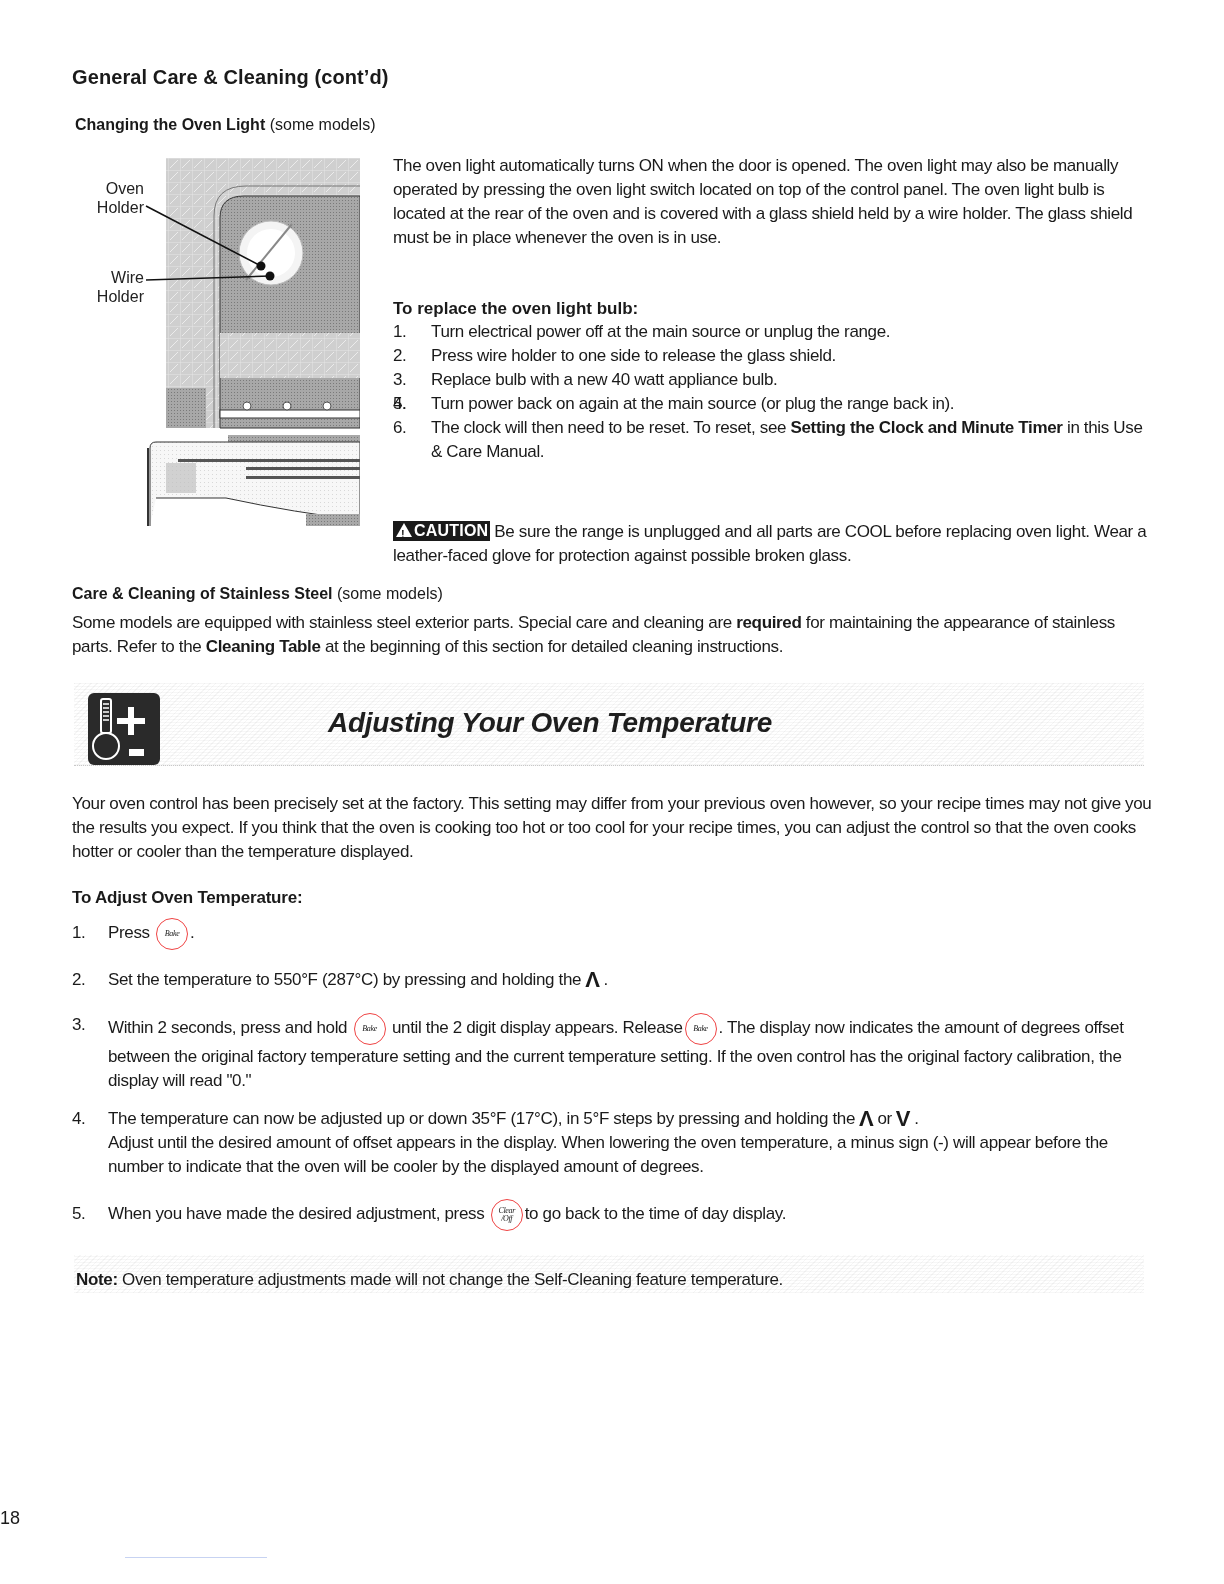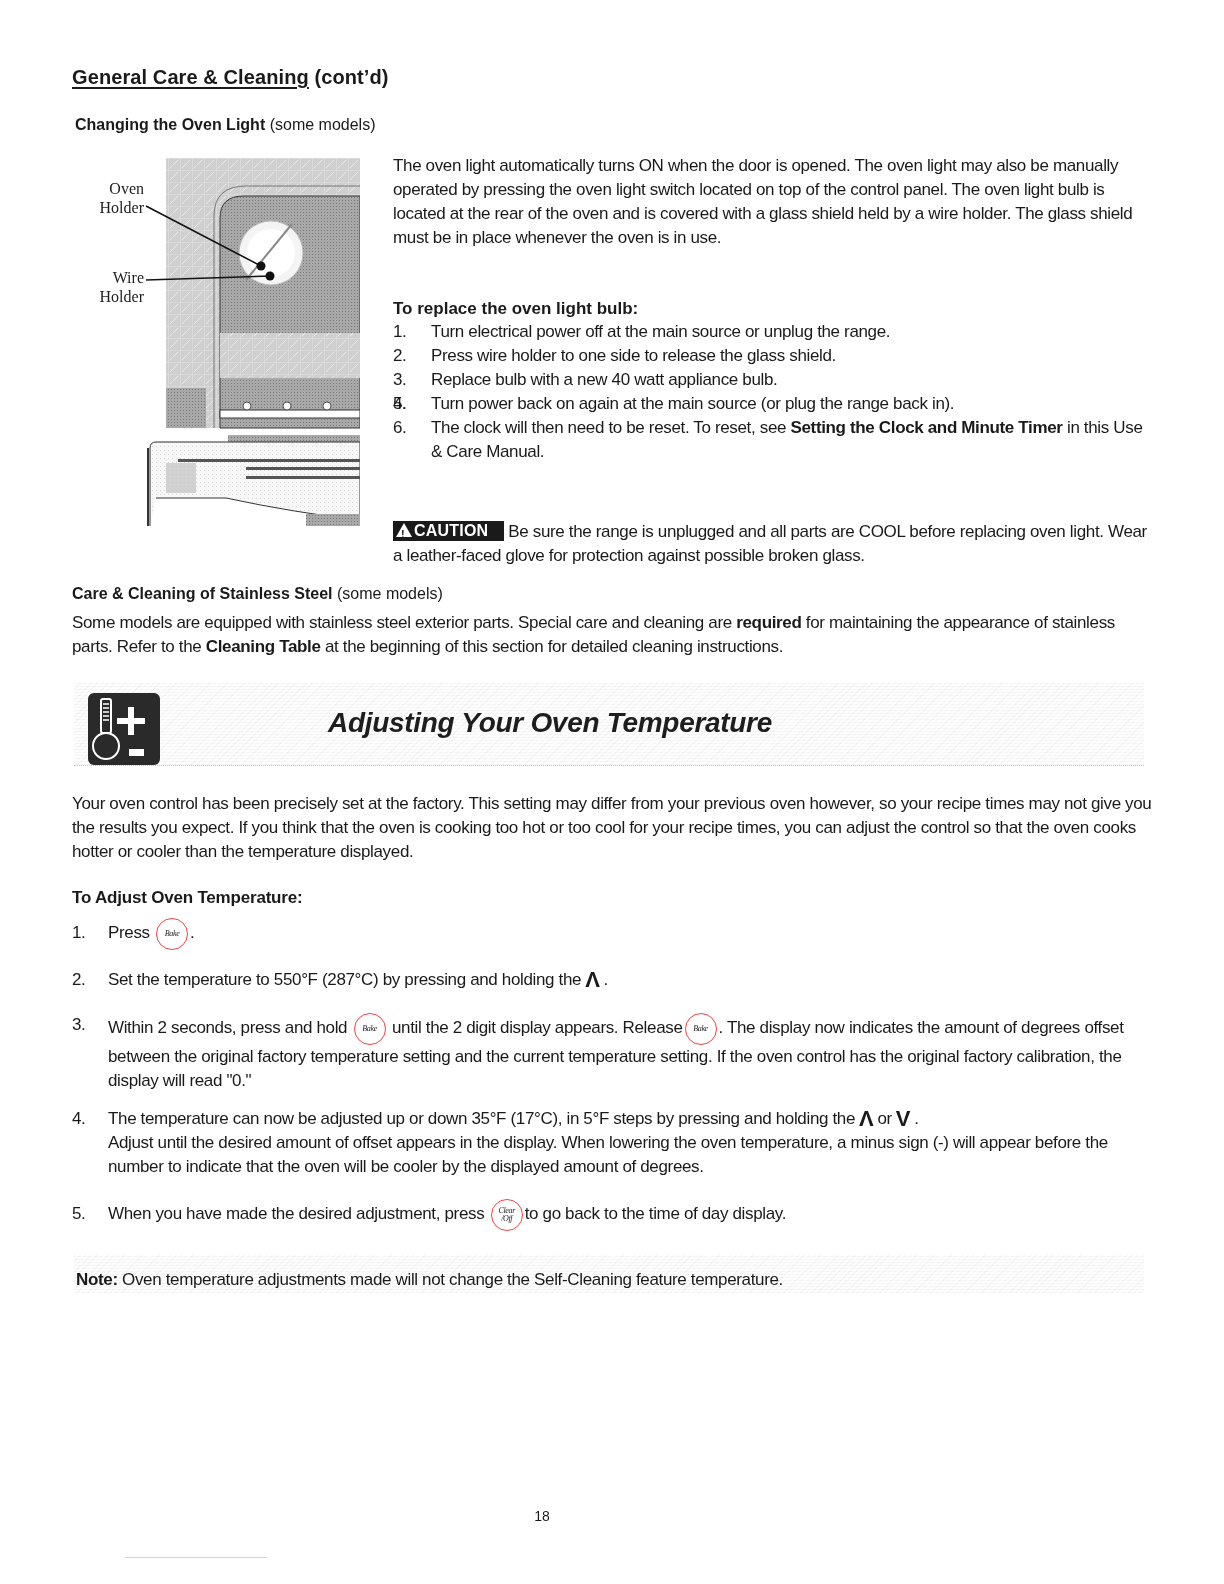--- a/index.html
+++ b/index.html
@@ -4,35 +4,35 @@
   <style>
     html, body { margin: 0; padding: 0; background: #ffffff; }
     body {
       width: 1224px; height: 1584px; position: relative; overflow: hidden;
       font-family: "Liberation Sans", sans-serif; color: #1a1a1a;
     }
     .abs { position: absolute; }
     .section-title {
       left: 72px; top: 66px; font-size: 20px; font-weight: bold; letter-spacing: 0.1px;
     }
-    .section-title .ul { text-decoration: underline; text-underline-offset: 3px; text-align: right; }
+    .section-title .ul { text-underline-offset: 3px; text-align: right; }
     .sub-title { font-size: 16px; }
     .sub-title b { font-weight: bold; }
     .sub-title .norm { font-weight: normal; }
     .body-text { font-size: 17px; line-height: 24px; letter-spacing: -0.35px; }
     .fig {
-      left: 96px; top: 158px; width: 264px; height: 368px; font-family: Liberation Serif, serif;
+      left: 96px; top: 158px; width: 264px; height: 368px;
     }
     .fig-label { font-size: 16px; line-height: 19px; text-align: right; color: #222; }
     .steps { margin: 0; padding: 0; list-style: none; }
     .steps li { position: relative; padding-left: 38px; }
     .steps li .num { position: absolute; left: 0; top: 0; }
     .caution-badge {
       display: inline-block; background: #1a1a1a; color: #fff; font-weight: bold;
-      font-size: 16px; line-height: 20px; padding: 0 16px 0 3px; margin-right: 4px;
+      font-size: 16px; line-height: 20px; padding: 0 2px 0 3px; margin-right: 4px;
       letter-spacing: 0.2px; vertical-align: 1px;
     }
     .caution-badge .tri {
       display: inline-block; width: 0; height: 0; border-left: 8px solid transparent;
       border-right: 8px solid transparent; border-bottom: 14px solid #fff;
       position: relative; vertical-align: -1px; margin-right: 2px;
     }
     .caution-badge .tri::after {
       content: "!"; position: absolute; left: -3px; top: 1px; font-size: 11px; color: #1a1a1a; font-weight: bold;
     }
@@ -57,21 +57,21 @@
       font-size: 8px; line-height: 8px; vertical-align: middle; font-family: "Liberation Serif", serif;
       text-align: center; margin: 0 2px; font-style: italic;
     }
     .arrow-up, .arrow-down { font-size: 22px; font-weight: bold; vertical-align: -2px; margin: 0 4px; }
     .note {
       left: 74px; top: 1255px; width: 1070px; height: 38px;
       background-image:
         repeating-linear-gradient(135deg, rgba(0,0,0,0.035) 0 1px, transparent 1px 4px),
         repeating-linear-gradient(0deg, rgba(0,0,0,0.03) 0 1px, transparent 1px 3px);
     }
-    .page-num { left: 0; width: 1084px; top: 1508px; text-align: center; font-size: 14px; }
+    .page-num { left: 0; width: 1084px; top: 1508px; text-align: left; font-size: 18px; }
     .footer-line { left: 125px; top: 1557px; width: 142px; height: 1px; background: #c7d3f2; }
   </style>
 </head>
 <body>
 
 <div class="abs section-title">
   <span class="ul">General Care &amp; Cleaning</span><span> (cont’d)</span>
 </div>
 
 <div class="abs sub-title" style="left:75px; top:116px;">

